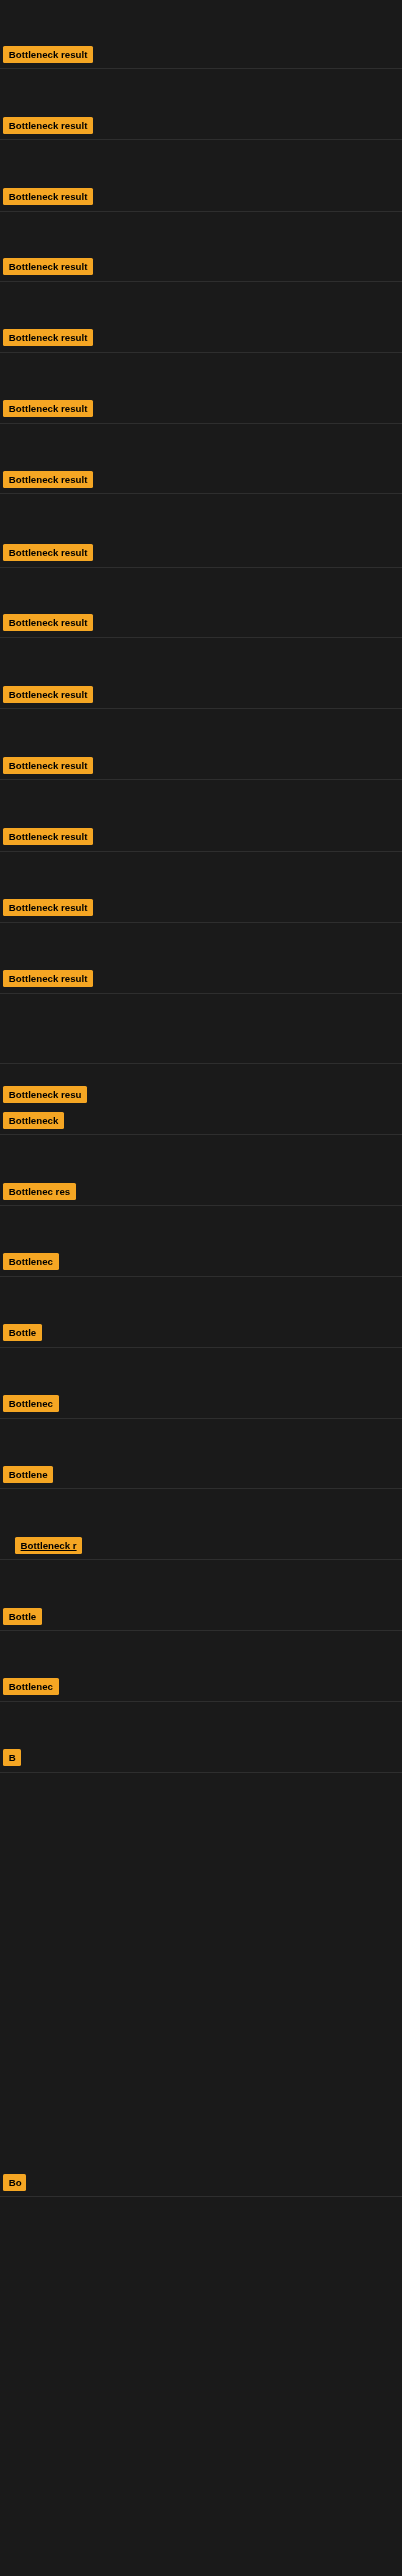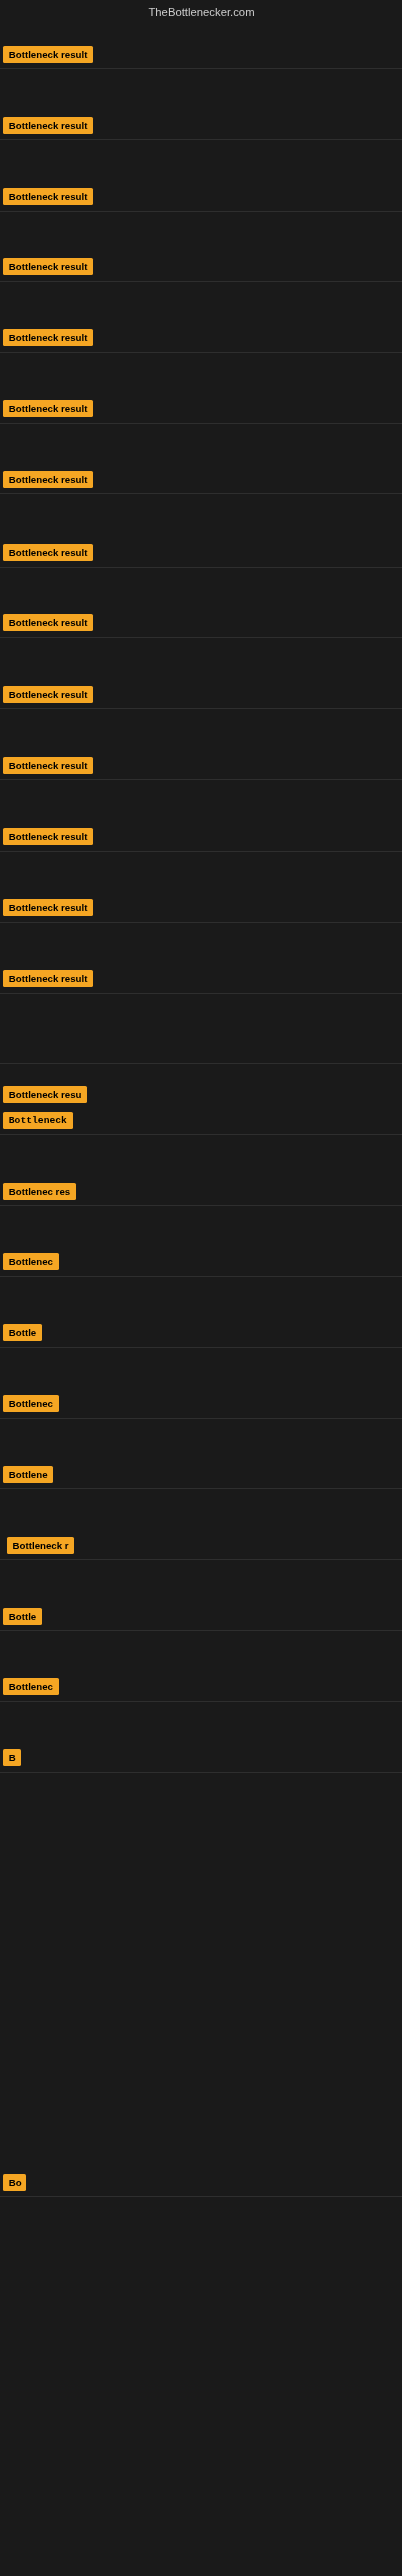--- a/index.html
+++ b/index.html
@@ -20,23 +20,20 @@
       color: #cccccc;
       font-size: 11.3px;
       font-weight: normal;
     }
   </style>
 </head>
 <body>
 
 <div style="position:relative; width:403px; min-height:2576px; background:#1a1a1a;">
 
-  <div class="site-header">
-    <span>TheBottlenecker.com</span>
-  </div>
 
 <div style="position: absolute; top: 46px; left: 3.2px; display: flex; align-items: center;">
       <span style="background-color: rgb(245, 166, 35); color: rgb(0, 0, 0); font-size: 9.7px; font-weight: bold; padding: 3.2px 5.6px; border-radius: 1.6px; white-space: nowrap; overflow: hidden; max-width: 105px; display: inline-block;">Bottleneck result</span>
     </div>
     <div style="position: absolute; top: 68px; left: 0px; width: 403px; height: 0.8px; background: rgb(46, 46, 46);"></div>
     <div style="position: absolute; top: 117px; left: 3.2px; display: flex; align-items: center;">
       <span style="background-color: rgb(245, 166, 35); color: rgb(0, 0, 0); font-size: 9.7px; font-weight: bold; padding: 3.2px 5.6px; border-radius: 1.6px; white-space: nowrap; overflow: hidden; max-width: 105px; display: inline-block;">Bottleneck result</span>
     </div>
     <div style="position: absolute; top: 139px; left: 0px; width: 403px; height: 0.8px; background: rgb(46, 46, 46);"></div>
     <div style="position: absolute; top: 188px; left: 3.2px; display: flex; align-items: center;">
@@ -84,21 +81,21 @@
     </div>
     <div style="position: absolute; top: 922px; left: 0px; width: 403px; height: 0.8px; background: rgb(46, 46, 46);"></div>
     <div style="position: absolute; top: 970px; left: 3.2px; display: flex; align-items: center;">
       <span style="background-color: rgb(245, 166, 35); color: rgb(0, 0, 0); font-size: 9.7px; font-weight: bold; padding: 3.2px 5.6px; border-radius: 1.6px; white-space: nowrap; overflow: hidden; max-width: 97px; display: inline-block;">Bottleneck result</span>
     </div>
     <div style="position: absolute; top: 993px; left: 0px; width: 403px; height: 0.8px; background: rgb(46, 46, 46);"></div>
     <div style="position: absolute; top: 1041px; left: 3.2px; display: flex; align-items: center; margin-top: 45px;">
       <span style="background-color: rgb(245, 166, 35); color: rgb(0, 0, 0); font-size: 9.7px; font-weight: bold; padding: 3.2px 5.6px; border-radius: 1.6px; white-space: nowrap; overflow: hidden; max-width: 93px; display: inline-block;">Bottleneck resu</span>
     </div>
     <div style="position: absolute; top: 1063px; left: 0px; width: 403px; height: 0.8px; background: rgb(46, 46, 46);"></div>
-    <div style="position: absolute; top: 1112px; left: 3.2px; display: flex; align-items: center; font-family: Liberation Mono, monospace;">
+    <div style="position: absolute; top: 1112px; left: 3.2px; display: flex; align-items: center;">
       <span style="background-color: rgb(245, 166, 35); color: rgb(0, 0, 0); font-size: 9.7px; font-weight: bold; padding: 3.2px 5.6px; border-radius: 1.6px; white-space: nowrap; overflow: hidden; max-width: 72px; display: inline-block;">Bottleneck</span>
     </div>
     <div style="position: absolute; top: 1134px; left: 0px; width: 403px; height: 0.8px; background: rgb(46, 46, 46);"></div>
     <div style="position: absolute; top: 1183px; left: 3.2px; display: flex; align-items: center;">
       <span style="background-color: rgb(245, 166, 35); color: rgb(0, 0, 0); font-size: 9.7px; font-weight: bold; padding: 3.2px 5.6px; border-radius: 1.6px; white-space: nowrap; overflow: hidden; max-width: 81px; display: inline-block;">Bottlenec res</span>
     </div>
     <div style="position: absolute; top: 1205px; left: 0px; width: 403px; height: 0.8px; background: rgb(46, 46, 46);"></div>
     <div style="position: absolute; top: 1253px; left: 3.2px; display: flex; align-items: center;">
       <span style="background-color: rgb(245, 166, 35); color: rgb(0, 0, 0); font-size: 9.7px; font-weight: bold; padding: 3.2px 5.6px; border-radius: 1.6px; white-space: nowrap; overflow: hidden; max-width: 64px; display: inline-block;">Bottlenec</span>
     </div>
@@ -108,21 +105,21 @@
     </div>
     <div style="position: absolute; top: 1347px; left: 0px; width: 403px; height: 0.8px; background: rgb(46, 46, 46);"></div>
     <div style="position: absolute; top: 1395px; left: 3.2px; display: flex; align-items: center;">
       <span style="background-color: rgb(245, 166, 35); color: rgb(0, 0, 0); font-size: 9.7px; font-weight: bold; padding: 3.2px 5.6px; border-radius: 1.6px; white-space: nowrap; overflow: hidden; max-width: 64px; display: inline-block;">Bottlenec</span>
     </div>
     <div style="position: absolute; top: 1418px; left: 0px; width: 403px; height: 0.8px; background: rgb(46, 46, 46);"></div>
     <div style="position: absolute; top: 1466px; left: 3.2px; display: flex; align-items: center;">
       <span style="background-color: rgb(245, 166, 35); color: rgb(0, 0, 0); font-size: 9.7px; font-weight: bold; padding: 3.2px 5.6px; border-radius: 1.6px; white-space: nowrap; overflow: hidden; max-width: 58px; display: inline-block;">Bottlene</span>
     </div>
     <div style="position: absolute; top: 1488px; left: 0px; width: 403px; height: 0.8px; background: rgb(46, 46, 46);"></div>
-    <div style="position: absolute; top: 1537px; left: 7px; display: flex; align-items: center;">
+    <div style="position: absolute; top: 1537px; left: 15px; display: flex; align-items: center; text-decoration: underline;">
       <span style="background-color: rgb(245, 166, 35); color: rgb(0, 0, 0); font-size: 9.7px; font-weight: bold; padding: 3.2px 5.6px; border-radius: 1.6px; white-space: nowrap; overflow: hidden; max-width: 76px; display: inline-block;">Bottleneck r</span>
     </div>
     <div style="position: absolute; top: 1559px; left: 0px; width: 403px; height: 0.8px; background: rgb(46, 46, 46);"></div>
     <div style="position: absolute; top: 1608px; left: 3.2px; display: flex; align-items: center;">
       <span style="background-color: rgb(245, 166, 35); color: rgb(0, 0, 0); font-size: 9.7px; font-weight: bold; padding: 3.2px 5.6px; border-radius: 1.6px; white-space: nowrap; overflow: hidden; max-width: 48px; display: inline-block;">Bottle</span>
     </div>
     <div style="position: absolute; top: 1630px; left: 0px; width: 403px; height: 0.8px; background: rgb(46, 46, 46);"></div>
     <div style="position: absolute; top: 1678px; left: 3.2px; display: flex; align-items: center;">
       <span style="background-color: rgb(245, 166, 35); color: rgb(0, 0, 0); font-size: 9.7px; font-weight: bold; padding: 3.2px 5.6px; border-radius: 1.6px; white-space: nowrap; overflow: hidden; max-width: 63px; display: inline-block;">Bottlenec</span>
     </div>

